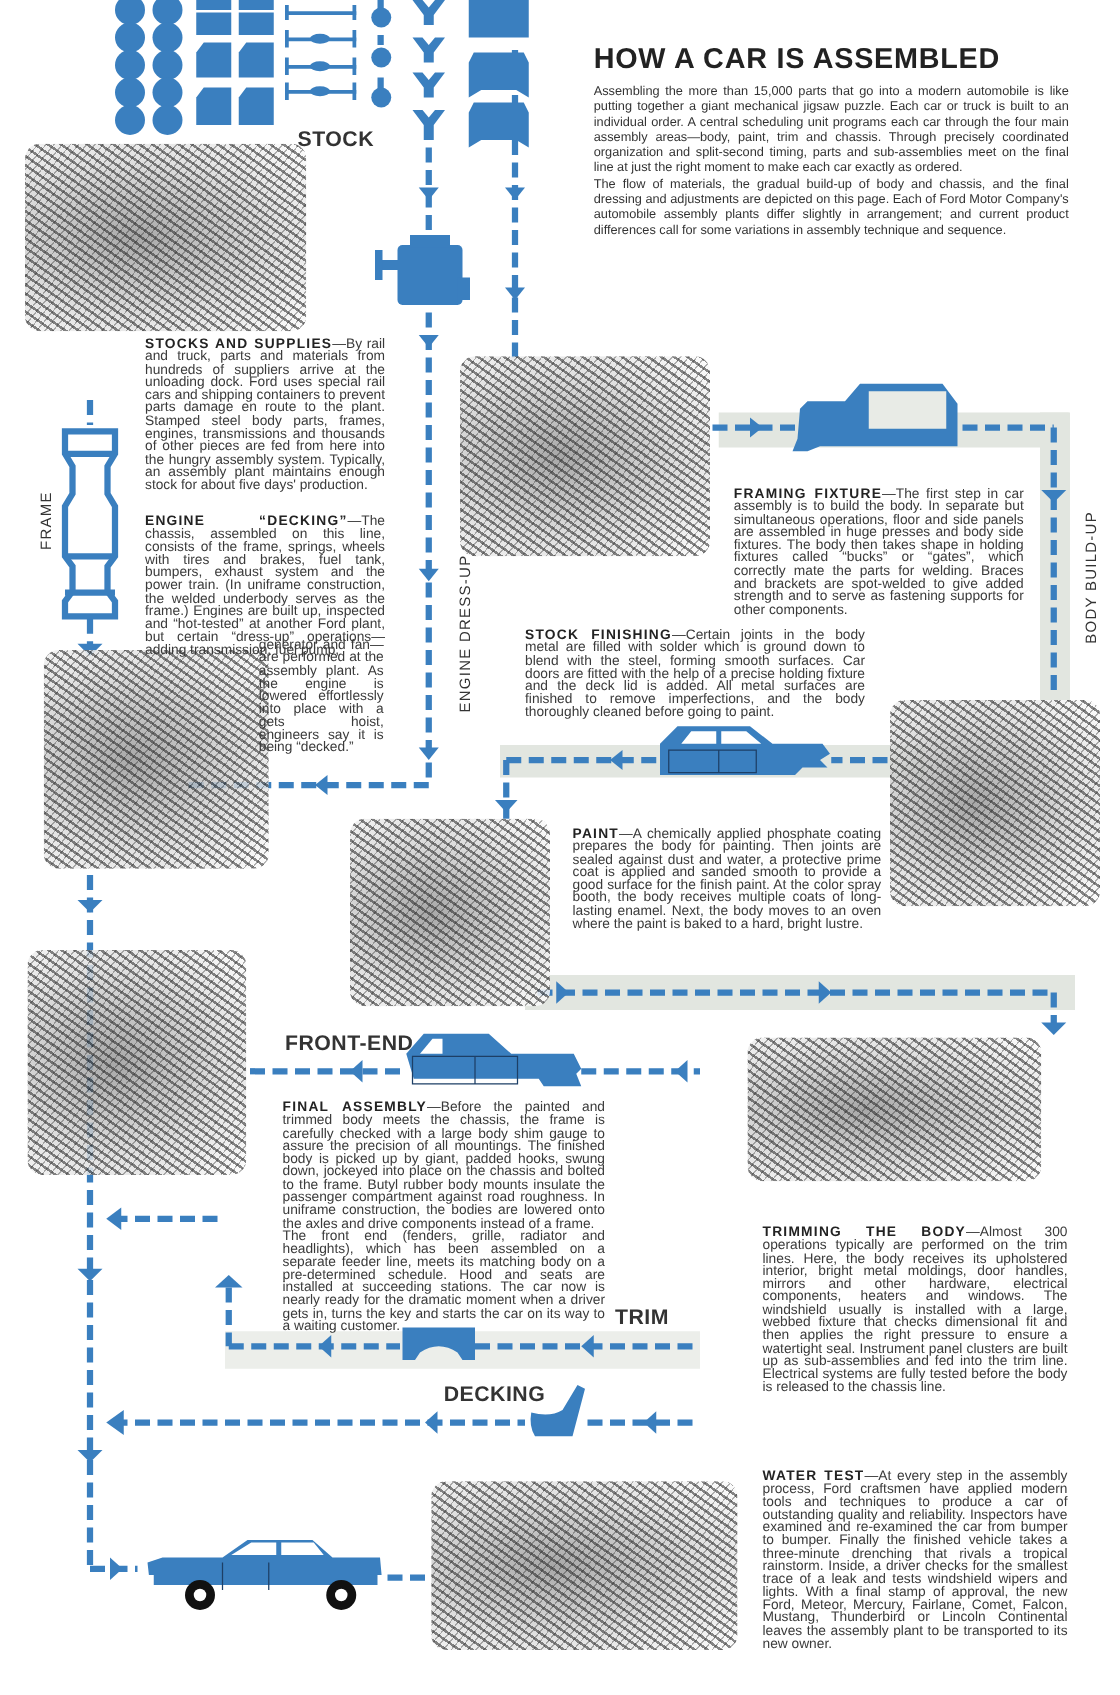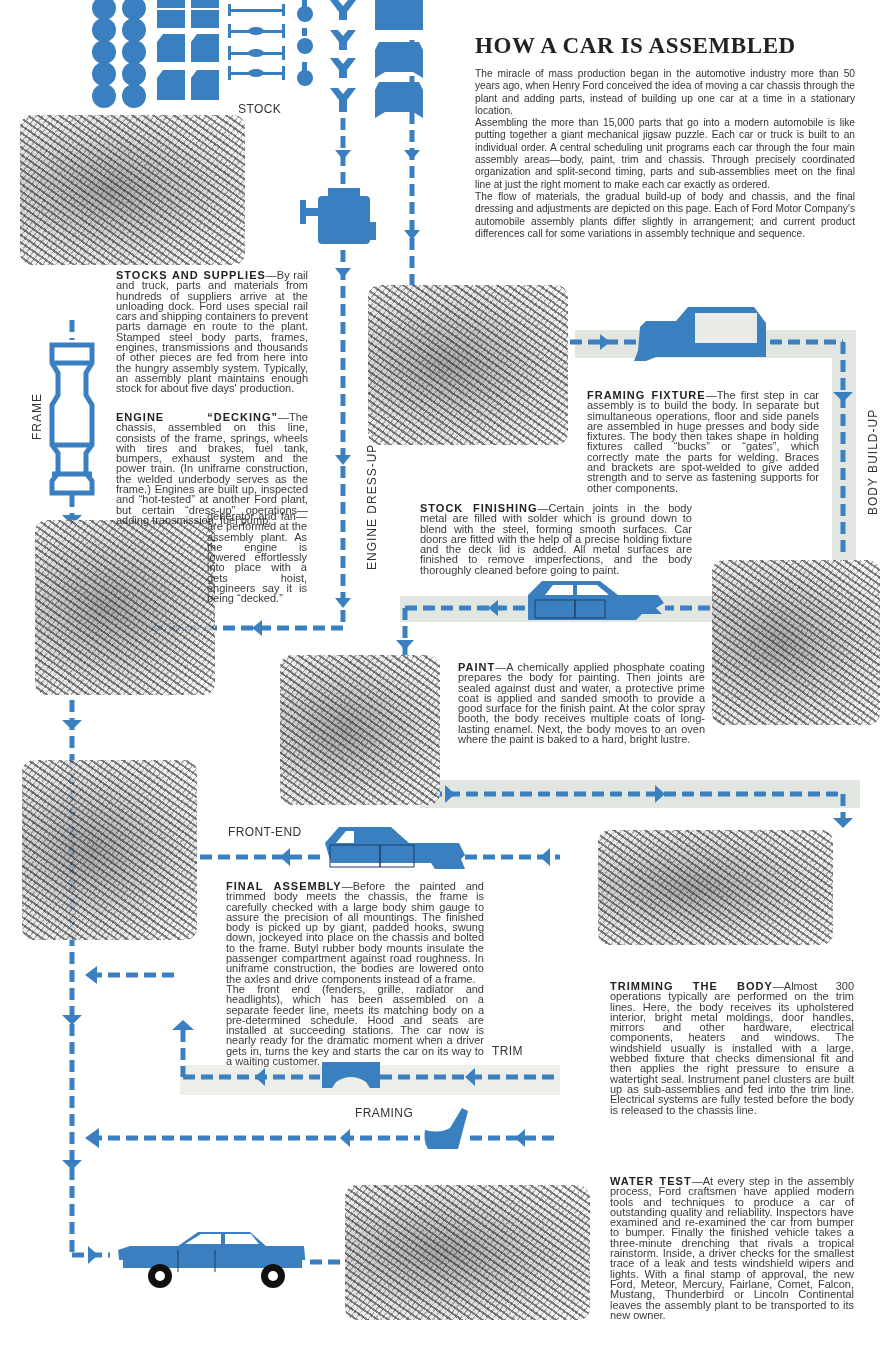--- a/index.html
+++ b/index.html
@@ -1,23 +1,23 @@
 <!DOCTYPE html>
 <html><head>
 <meta charset="utf-8">
 <style>
   html,body{margin:0;padding:0;background:#fff;}
   body{width:896px;height:1356px;position:relative;overflow:hidden;font-family:"Liberation Sans",sans-serif;color:#2a2a2a;}
   .abs{position:absolute;}
-  .title{font-family:Liberation Serif, serif;font-weight:bold;font-size:23px;letter-spacing:0.6px;color:#222;white-space:nowrap;}
+  .title{font-family:Liberation Sans, sans-serif;font-weight:bold;font-size:23px;letter-spacing:0.6px;color:#222;white-space:nowrap;}
   .intro p{margin:0;font-size:10.2px;line-height:12.3px;text-align:justify;color:#333;}
   .sec{font-size:11px;line-height:10.3px;text-align:justify;color:#3a3a3a;}
   .sec p{margin:0;}
   .sec .head{font-weight:bold;letter-spacing:1px;color:#222;}
-  .label{font-size:12px;color:#333;white-space:nowrap;letter-spacing:0.4px;}
+  .label{font-size:17px;color:#333;white-space:nowrap;letter-spacing:0.4px;font-weight:bold;}
   .vlabel{font-size:12px;color:#333;white-space:nowrap;letter-spacing:1px;transform-origin:left top;}
   .sketch{background:
      repeating-linear-gradient(35deg,rgba(0,0,0,0.55) 0 2px,transparent 2px 6px),
      repeating-linear-gradient(-50deg,rgba(0,0,0,0.35) 0 1px,transparent 1px 5px),
      radial-gradient(ellipse at 40% 50%,#999 0%,#ddd 60%,#fff 100%);
      border-radius:12px;opacity:0.85;}
   svg{display:block;}
 </style>
 </head>
 <body>
@@ -222,32 +222,31 @@
 <div class="abs sketch" style="left:368px;top:285px;width:200px;height:160px"></div>
 <div class="abs sketch" style="left:35px;top:520px;width:180px;height:175px"></div>
 <div class="abs sketch" style="left:712px;top:560px;width:168px;height:165px"></div>
 <div class="abs sketch" style="left:280px;top:655px;width:160px;height:150px"></div>
 <div class="abs sketch" style="left:22px;top:760px;width:175px;height:180px"></div>
 <div class="abs sketch" style="left:598px;top:830px;width:235px;height:115px"></div>
 <div class="abs sketch" style="left:345px;top:1185px;width:245px;height:135px"></div>
 
 <div class="abs title" style="left:475px;top:33px">HOW A CAR IS ASSEMBLED</div>
 <div class="abs intro" style="left:475px;top:68px;width:380px">
-  <p>The miracle of mass production began in the automotive industry more than 50 years ago, when Henry Ford conceived the idea of moving a car chassis through the plant and adding parts, instead of building up one car at a time in a stationary location.</p>
   <p>Assembling the more than 15,000 parts that go into a modern automobile is like putting together a giant mechanical jigsaw puzzle. Each car or truck is built to an individual order. A central scheduling unit programs each car through the four main assembly areas—body, paint, trim and chassis. Through precisely coordinated organization and split-second timing, parts and sub-assemblies meet on the final line at just the right moment to make each car exactly as ordered.</p>
   <p>The flow of materials, the gradual build-up of body and chassis, and the final dressing and adjustments are depicted on this page. Each of Ford Motor Company's automobile assembly plants differ slightly in arrangement; and current product differences call for some variations in assembly technique and sequence.</p>
 </div>
 
 <div class="abs label" style="left:238px;top:102px">STOCK</div>
 <div class="abs vlabel" style="left:30px;top:440px;transform:rotate(-90deg)">FRAME</div>
 <div class="abs vlabel" style="left:365px;top:570px;transform:rotate(-90deg)">ENGINE DRESS-UP</div>
 <div class="abs vlabel" style="left:866px;top:515px;transform:rotate(-90deg)">BODY BUILD-UP</div>
 <div class="abs label" style="left:228px;top:825px">FRONT-END</div>
 <div class="abs label" style="left:492px;top:1044px">TRIM</div>
-<div class="abs label" style="left:355px;top:1106px">FRAMING</div>
+<div class="abs label" style="left:355px;top:1106px">DECKING</div>
 
 <div class="abs sec" style="left:116px;top:270px;width:192px">
   <p><span class="head">STOCKS AND SUPPLIES</span><span>—By rail and truck, parts and materials from hundreds of suppliers arrive at the unloading dock. Ford uses special rail cars and shipping containers to prevent parts damage en route to the plant. Stamped steel body parts, frames, engines, transmissions and thousands of other pieces are fed from here into the hungry assembly system. Typically, an assembly plant maintains enough stock for about five days' production.</span></p>
 </div>
 
 <div class="abs sec" style="left:116px;top:412px;width:192px">
   <p><span class="head">ENGINE “DECKING”</span><span>—The chassis, assembled on this line, consists of the frame, springs, wheels with tires and brakes, fuel tank, bumpers, exhaust system and the power train. (In uniframe construction, the welded underbody serves as the frame.) Engines are built up, inspected and “hot-tested” at another Ford plant, but certain “dress-up” operations—adding transmission, fuel pump,</span></p>
 </div>
 <div class="abs sec" style="left:207px;top:511px;width:100px">
   <p>generator and fan—are performed at the assembly plant. As the engine is lowered effortlessly into place with a gets hoist, engineers say it is being “decked.”</p>

